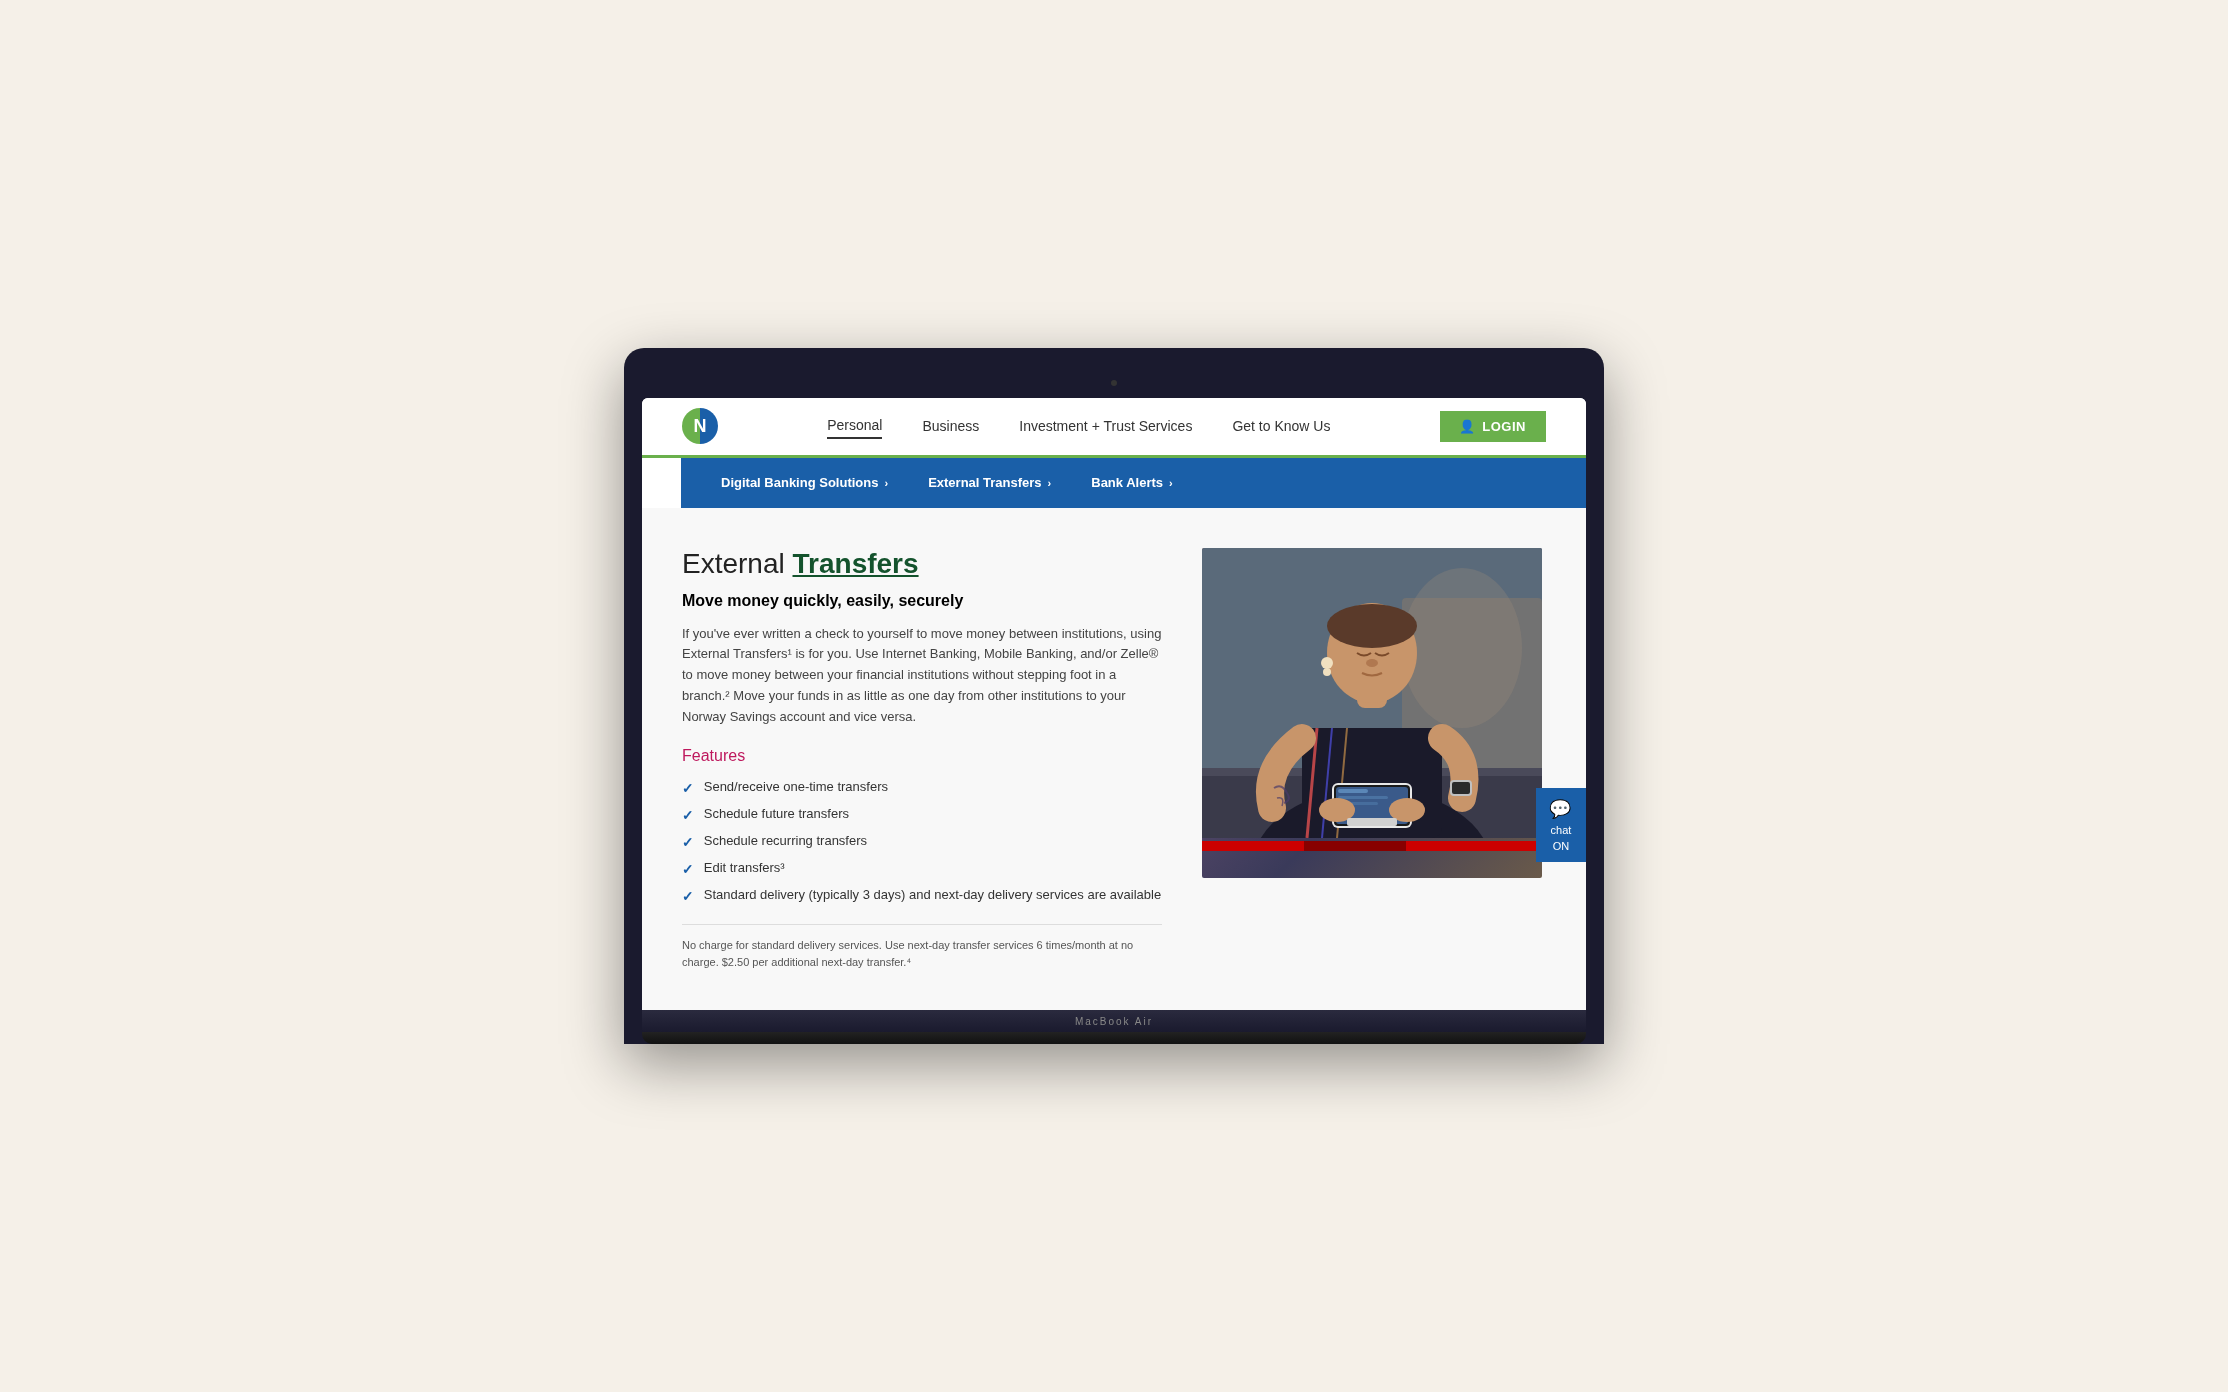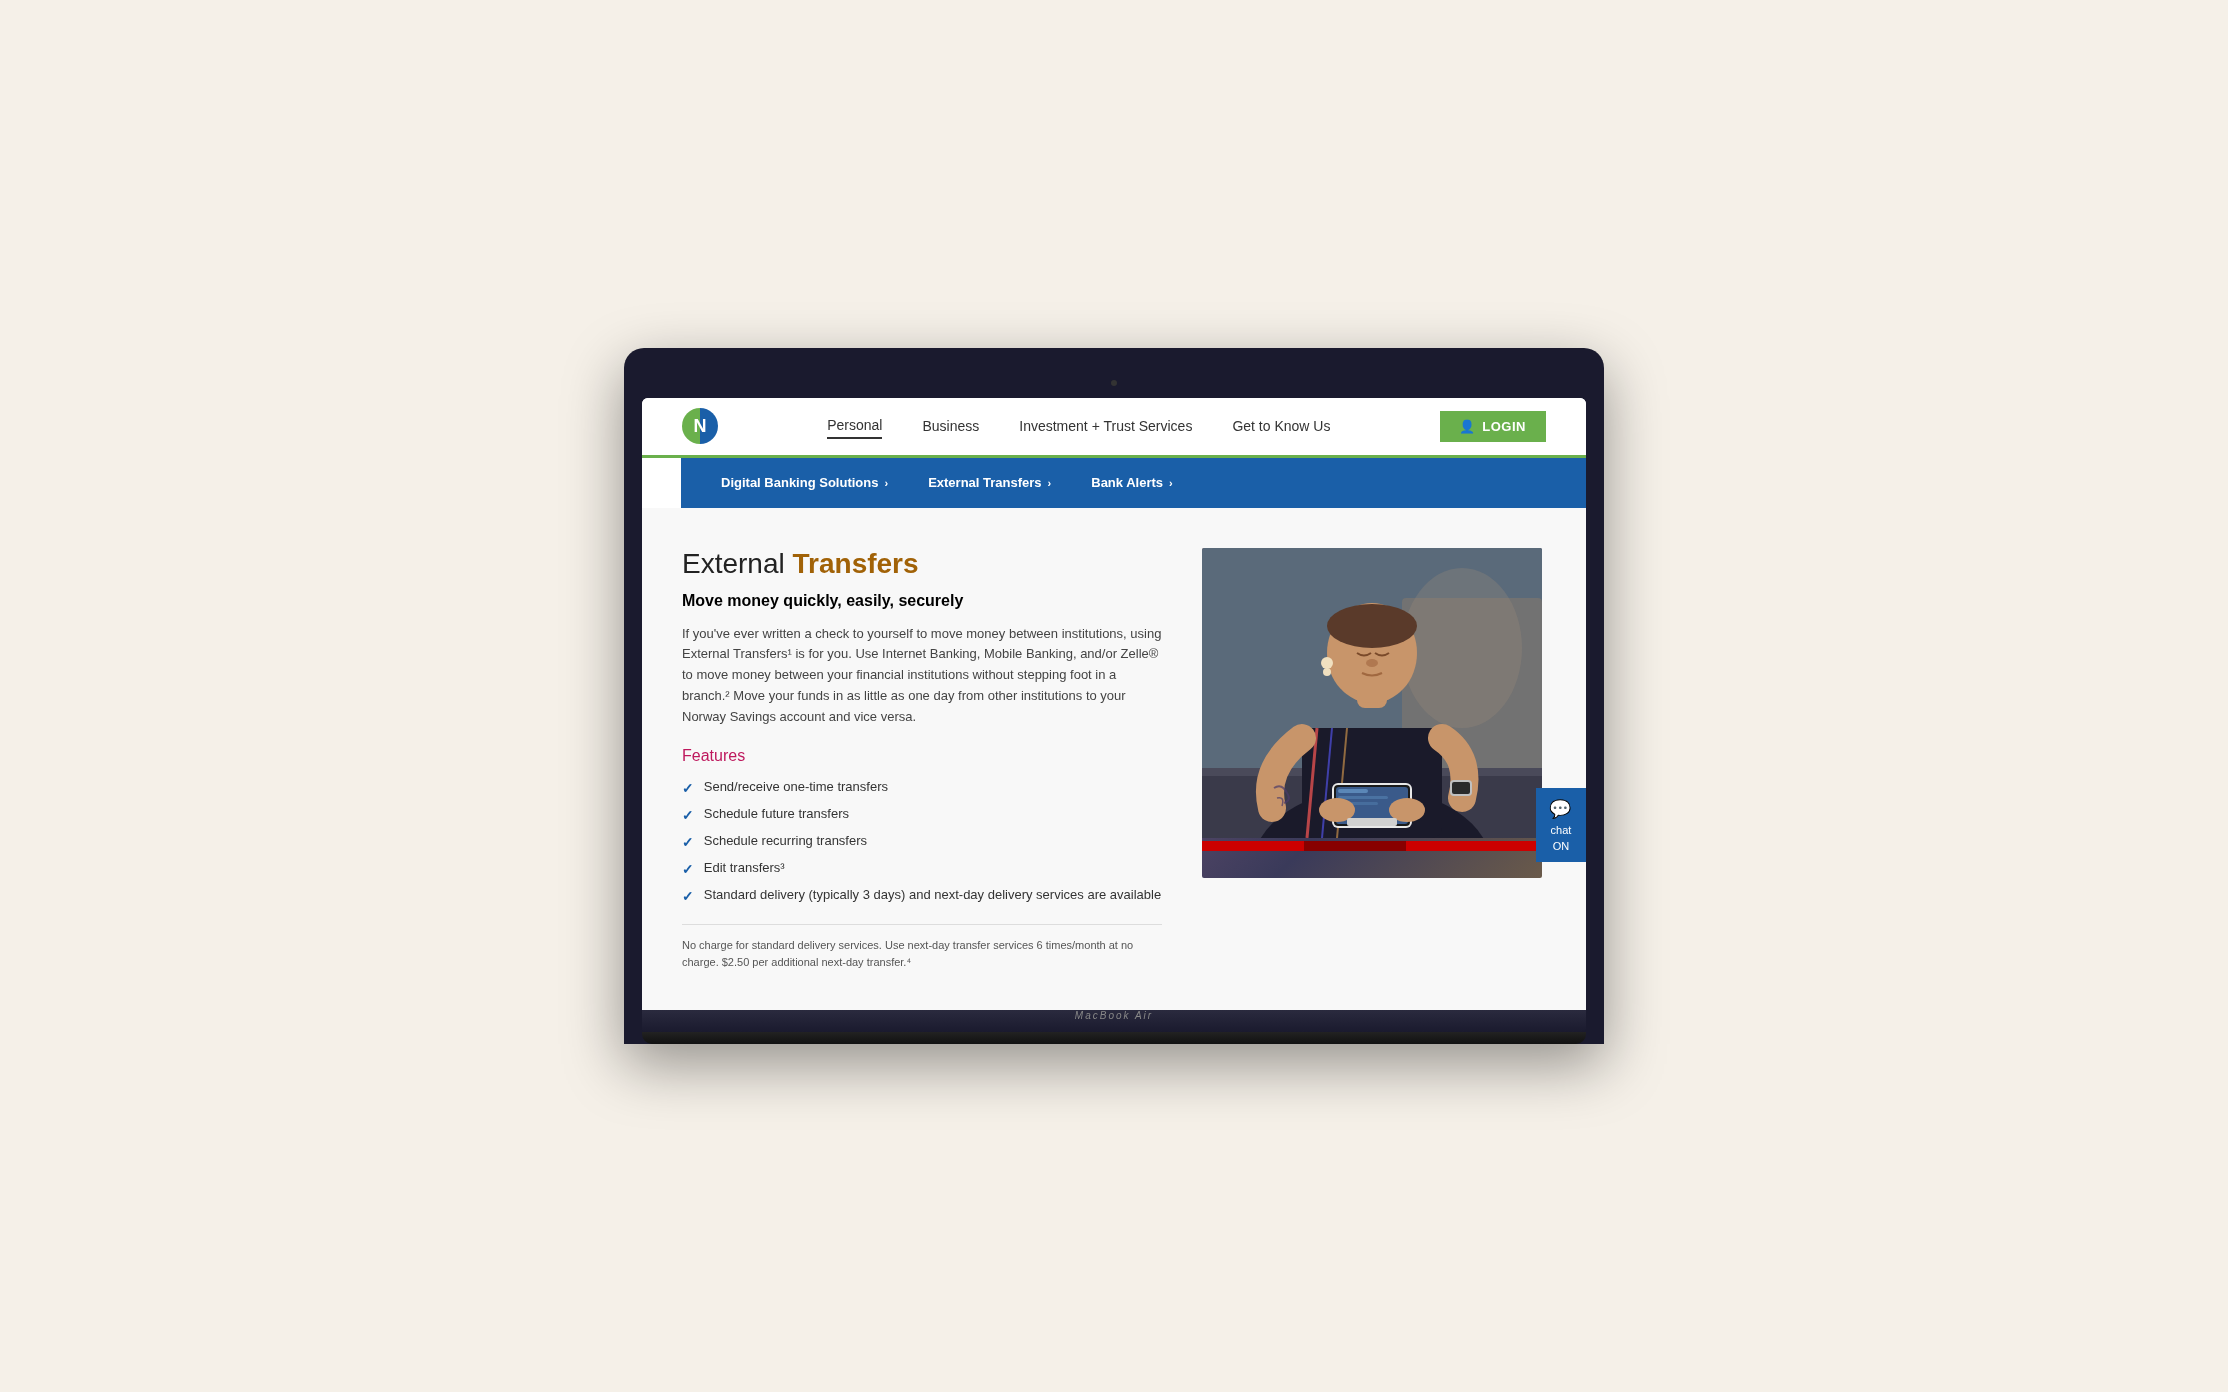--- a/index.html
+++ b/index.html
@@ -42,22 +42,21 @@
       display: inline-block;
     }
 
     .laptop-base {
       background: linear-gradient(to bottom, #2a2a3e, #1a1a2e);
       height: 22px;
       border-radius: 0 0 4px 4px;
       position: relative;
       display: flex;
       justify-content: center;
-      align-items: flex-start;
-      font-style: italic;
+      align-items: center;
     }
 
     .macbook-label {
       color: #888;
       font-size: 10px;
       letter-spacing: 2px;
     }
 
     .laptop-bottom {
       background: linear-gradient(to bottom, #222, #111);
@@ -180,22 +179,23 @@
     }
 
     .page-title {
       font-size: 28px;
       font-weight: normal;
       color: #222;
       margin-bottom: 12px;
     }
 
     .page-title .highlight {
-      color: #a16207;
-      font-weight: bold;
+      color: #14532d;
+      font-weight: bold;
+      text-decoration: underline;
     }
 
     .subtitle {
       font-size: 16px;
       font-weight: bold;
       color: #000000;
       margin-bottom: 14px;
     }
 
     .description {

